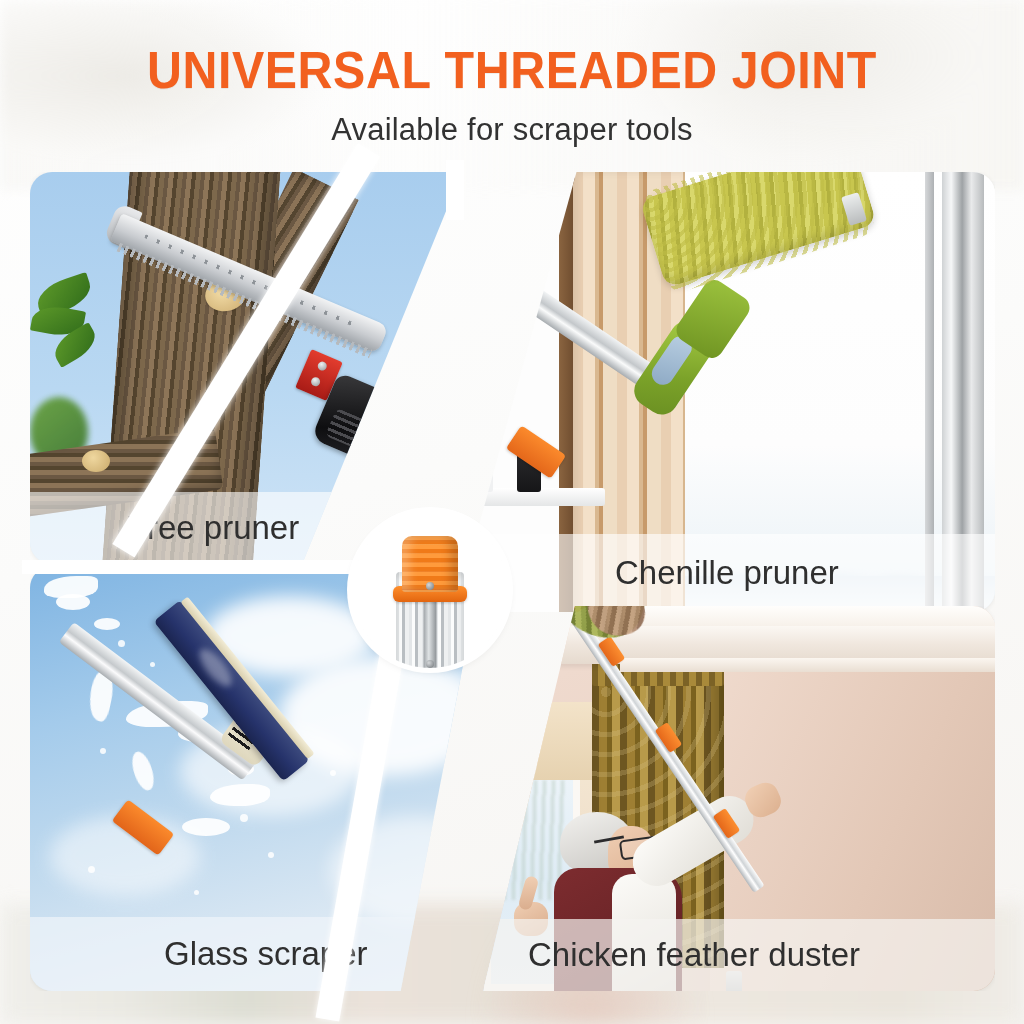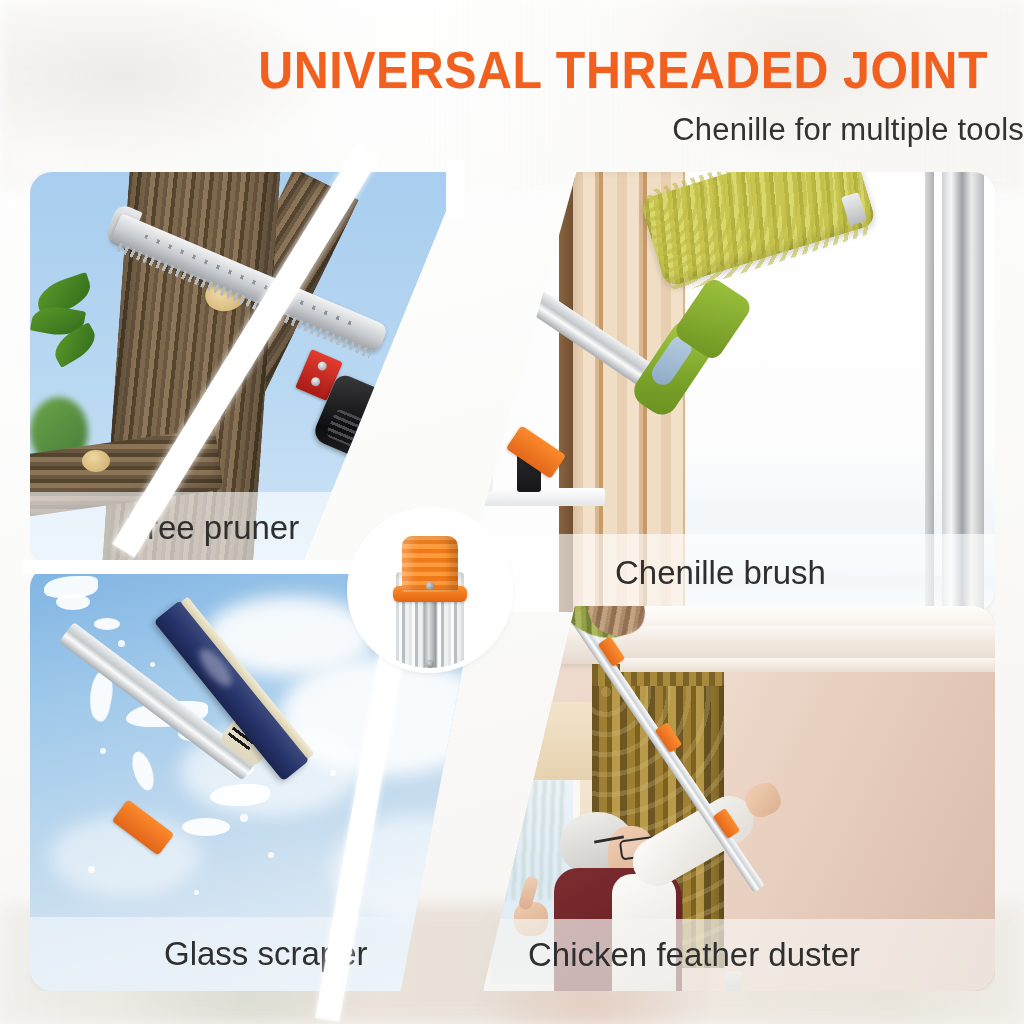--- a/index.html
+++ b/index.html
@@ -22,21 +22,21 @@
     filter:blur(6px);}
   .bg-wash .b2{position:absolute;left:0;bottom:0;width:100%;height:120px;
     background:
       linear-gradient(90deg,#efeee9 0%,#e8e7e0 12%,#d8d9cd 24%,#e9dfd6 36%,#e4ddd2 52%,#ece5dc 70%,#e8e3d9 88%,#efece6 100%);
     filter:blur(9px);opacity:.85;}
   .bg-wash .b3{position:absolute;left:480px;bottom:0;width:220px;height:140px;
     background:radial-gradient(ellipse at 50% 100%, rgba(228,198,186,.75), rgba(255,255,255,0) 72%);
     filter:blur(10px);}
 
   
-  .head{position:absolute;left:0;top:0;width:1024px;text-align:right;z-index:40;}
+  .head{position:absolute;left:0;top:0;width:1024px;text-align:center;z-index:40;}
   .title{
     margin:0;padding-top:44px;
     font-family:"Liberation Sans Narrow","Liberation Sans",sans-serif;
     font-weight:700;font-size:52px;line-height:1;
     letter-spacing:.6px;
     transform:scaleX(.93);
     color:#f2601f;
     text-shadow:0 1px 0 rgba(0,0,0,.06);
   }
   .subtitle{
@@ -333,21 +333,21 @@
 <div id="stage">
 
   <div class="bg-wash">
     <div class="b1"></div>
       <div class="b2"></div>
       <div class="b3"></div>
   </div>
 
   <div class="head">
     <h1 class="title">UNIVERSAL THREADED JOINT</h1>
-    <p class="subtitle">Chenille for multiple tools</p>
+    <p class="subtitle">Available for scraper tools</p>
   </div>
 
   <div class="panel" id="p1">
     <div class="scene">
       <div class="sky"></div>
       <div class="leaf l4"></div>
       <div class="branch"></div>
       <div class="trunk"></div>
       <div class="branch2"></div>
       <div class="stub"></div>
@@ -383,21 +383,21 @@
       <div class="bottle2"></div>
       <div class="bottle"></div>
       <div class="pole"></div>
       <div class="oband"></div>
       <div class="hgrip"></div>
       <div class="neck"></div>
       <div class="head-pad"></div>
       <div class="htip"></div>
     </div>
     <div class="cap">
-      <span>Chenille brush</span>
+      <span>Chenille pruner</span>
     </div>
   </div>
 
   <div class="panel" id="p3">
     <div class="scene">
       <div class="sky"></div>
       <div class="cloud c1"></div>
         <div class="cloud c2"></div>
         <div class="cloud c3"></div>
       <div class="cloud c4"></div>

